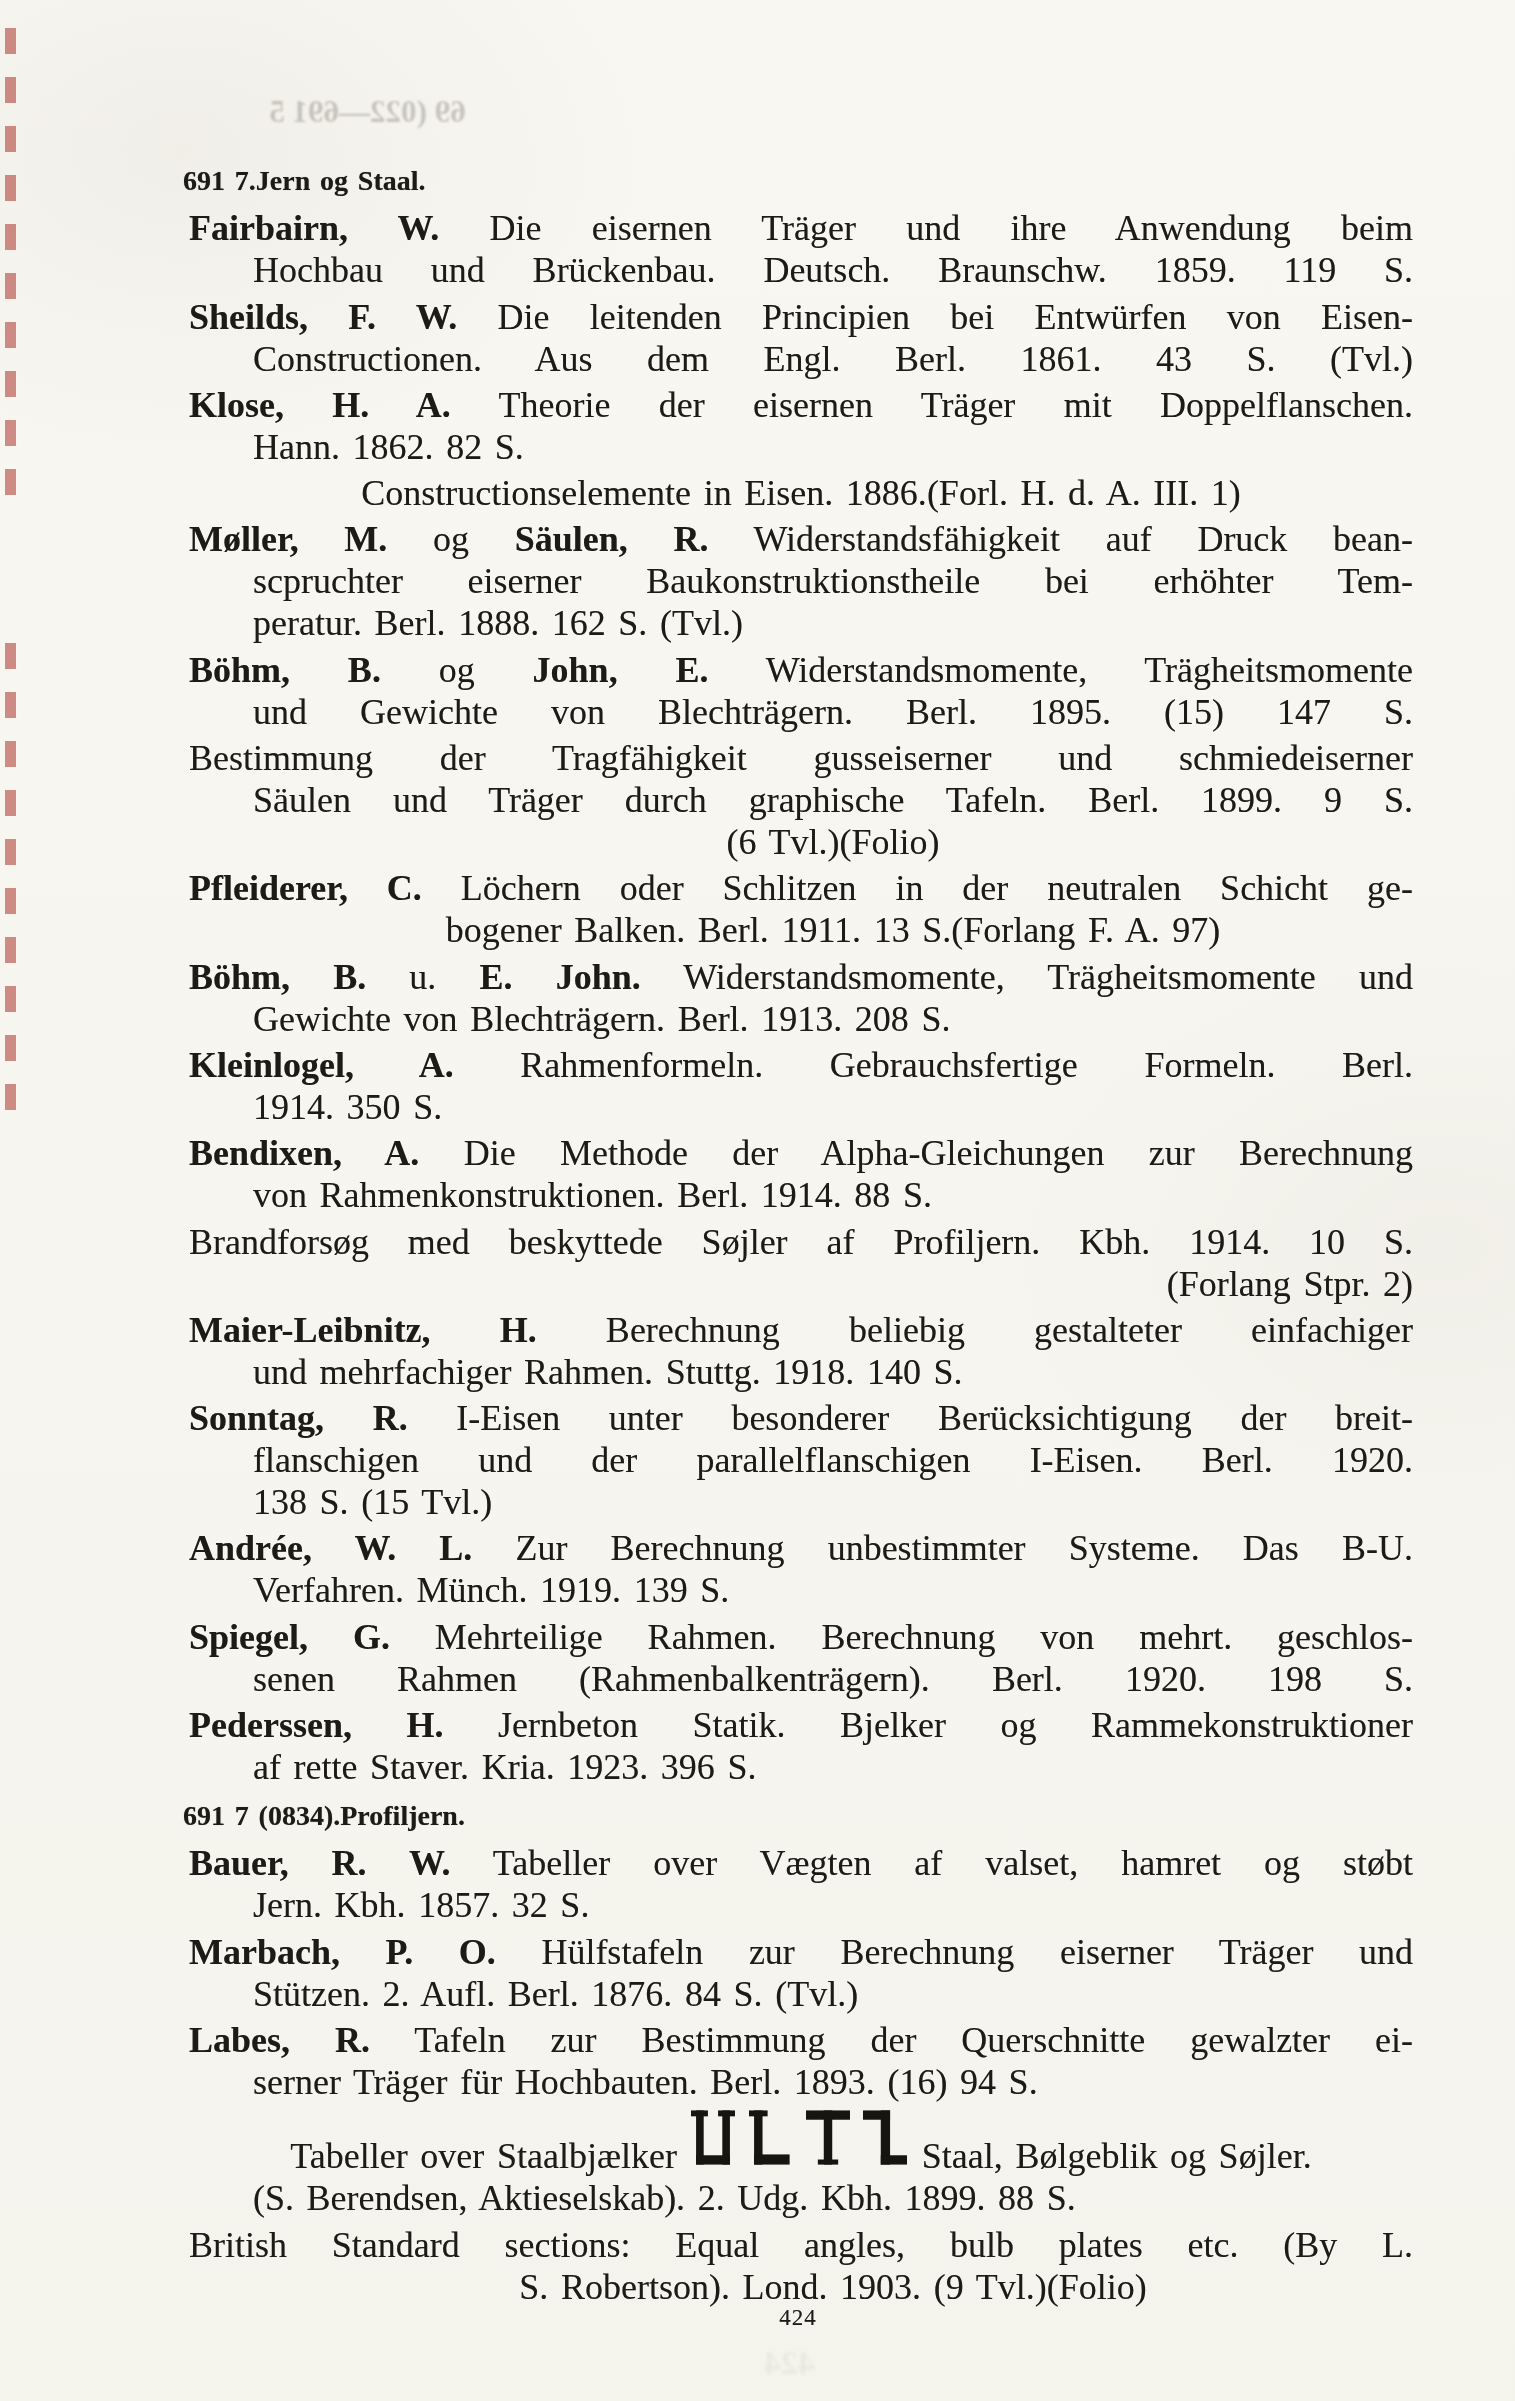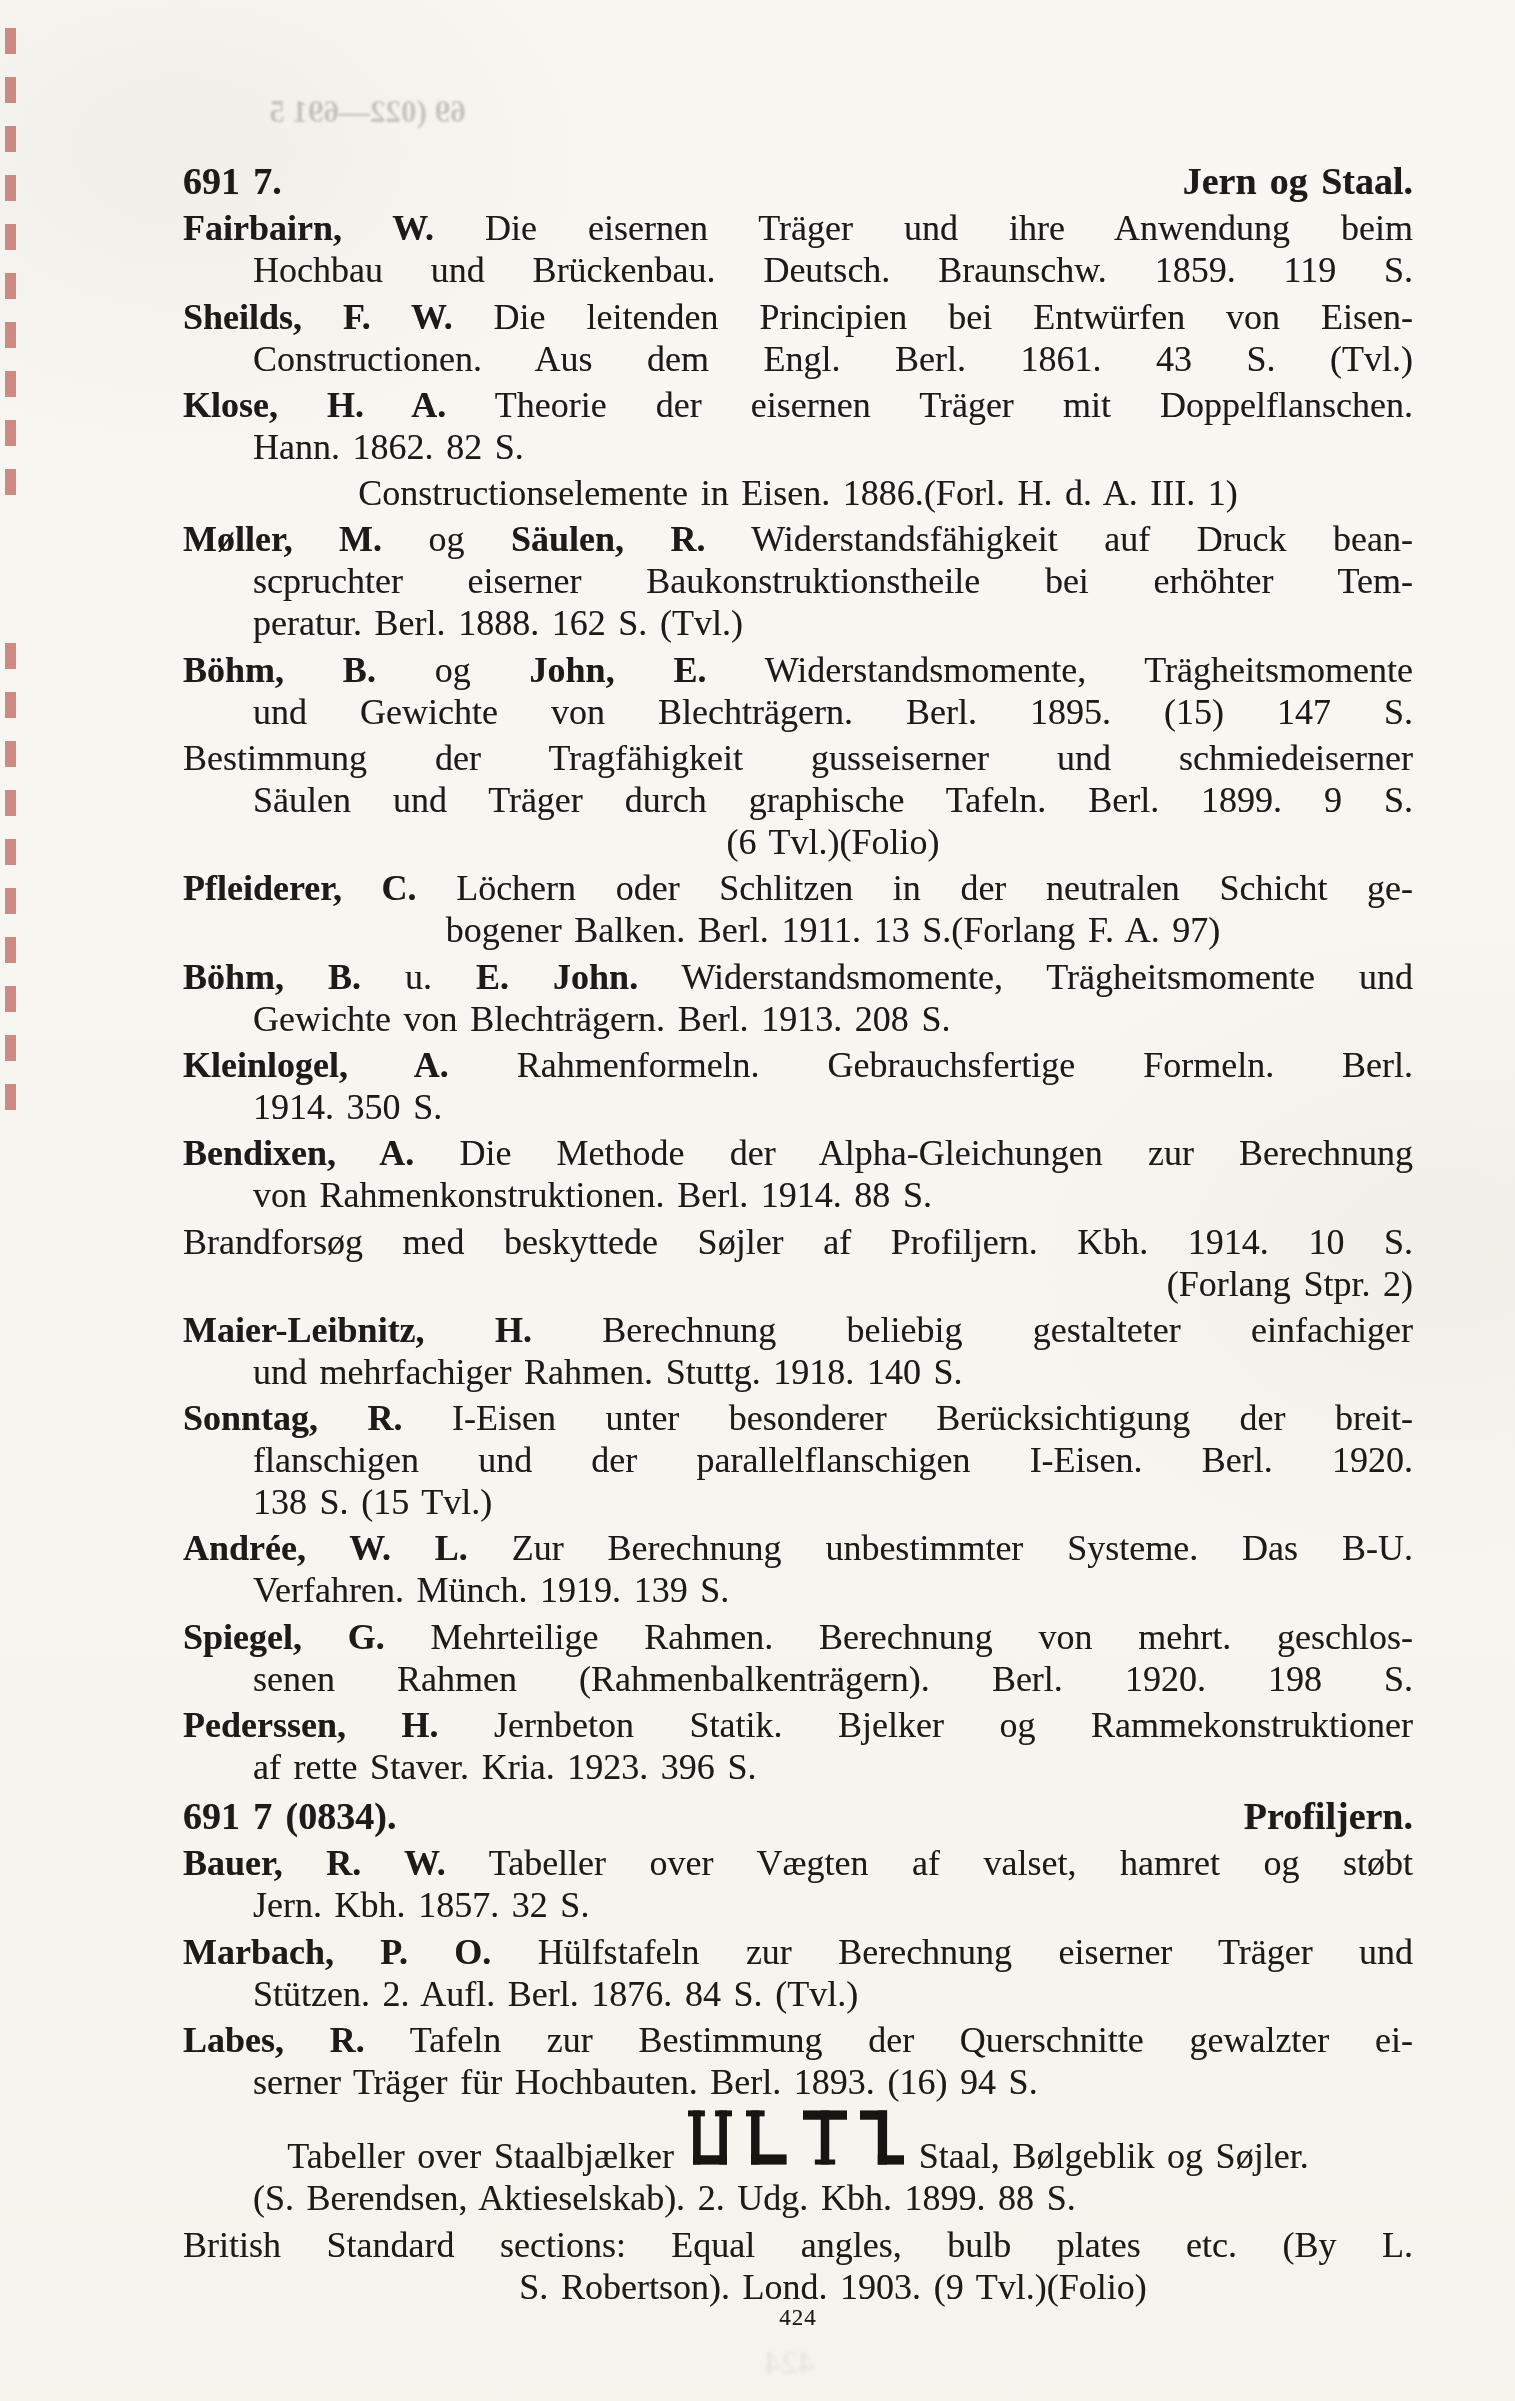--- a/index.html
+++ b/index.html
@@ -24,28 +24,28 @@
   .redmark{
     position:absolute; left:4.8px; width:11.5px; opacity:.5; filter:blur(0.3px);
     background:repeating-linear-gradient(180deg,#a5231a 0 26px, transparent 26px 49px);
   }
   #redmark-a{top:28px; height:490px;}
   #redmark-b{top:643px; height:480px;}
 
   #content{position:absolute; left:183px; top:159px; width:1230px;}
   .line{font-size:36px; line-height:42px; word-spacing:.10em; position:relative;
         text-shadow:0 0 0.6px rgba(25,22,18,.38);}
-  .line.entry{margin-top:4.3px;}
+  .line.entry{margin-top:4.3px;margin-left:6px;}
   .line.ind{padding-left:70px;}
   .line.just{text-align:justify; text-align-last:justify;}
   .line.flexr{display:flex; justify-content:center; align-items:baseline;}
   .line.ralign{text-align:right;}
   .b{font-weight:bold;}
-  .head{display:flex; justify-content:space-between; align-items:baseline;
-        font-size:38px; font-weight:bold; line-height:44px;
+  .head{display:flex; align-items:baseline;
+        font-size:28px; font-weight:bold; line-height:44px;
         text-shadow:0 0 0.7px rgba(20,17,14,.45);}
   #sec2-head{margin-top:6px;}
   
   .logo{display:inline-flex; gap:13.4px; align-items:flex-start; vertical-align:-21px; margin:0 14.4px;}
   .logo svg{display:block; filter:blur(0.2px);}
   .logo svg rect{fill:#171511;}
   #pagenum{position:absolute; left:183px; top:2297px; width:1230px; text-align:center;
            font-size:23px; line-height:42px; letter-spacing:1px;
            text-shadow:0 0 0.6px rgba(25,22,18,.4);}
 </style>

